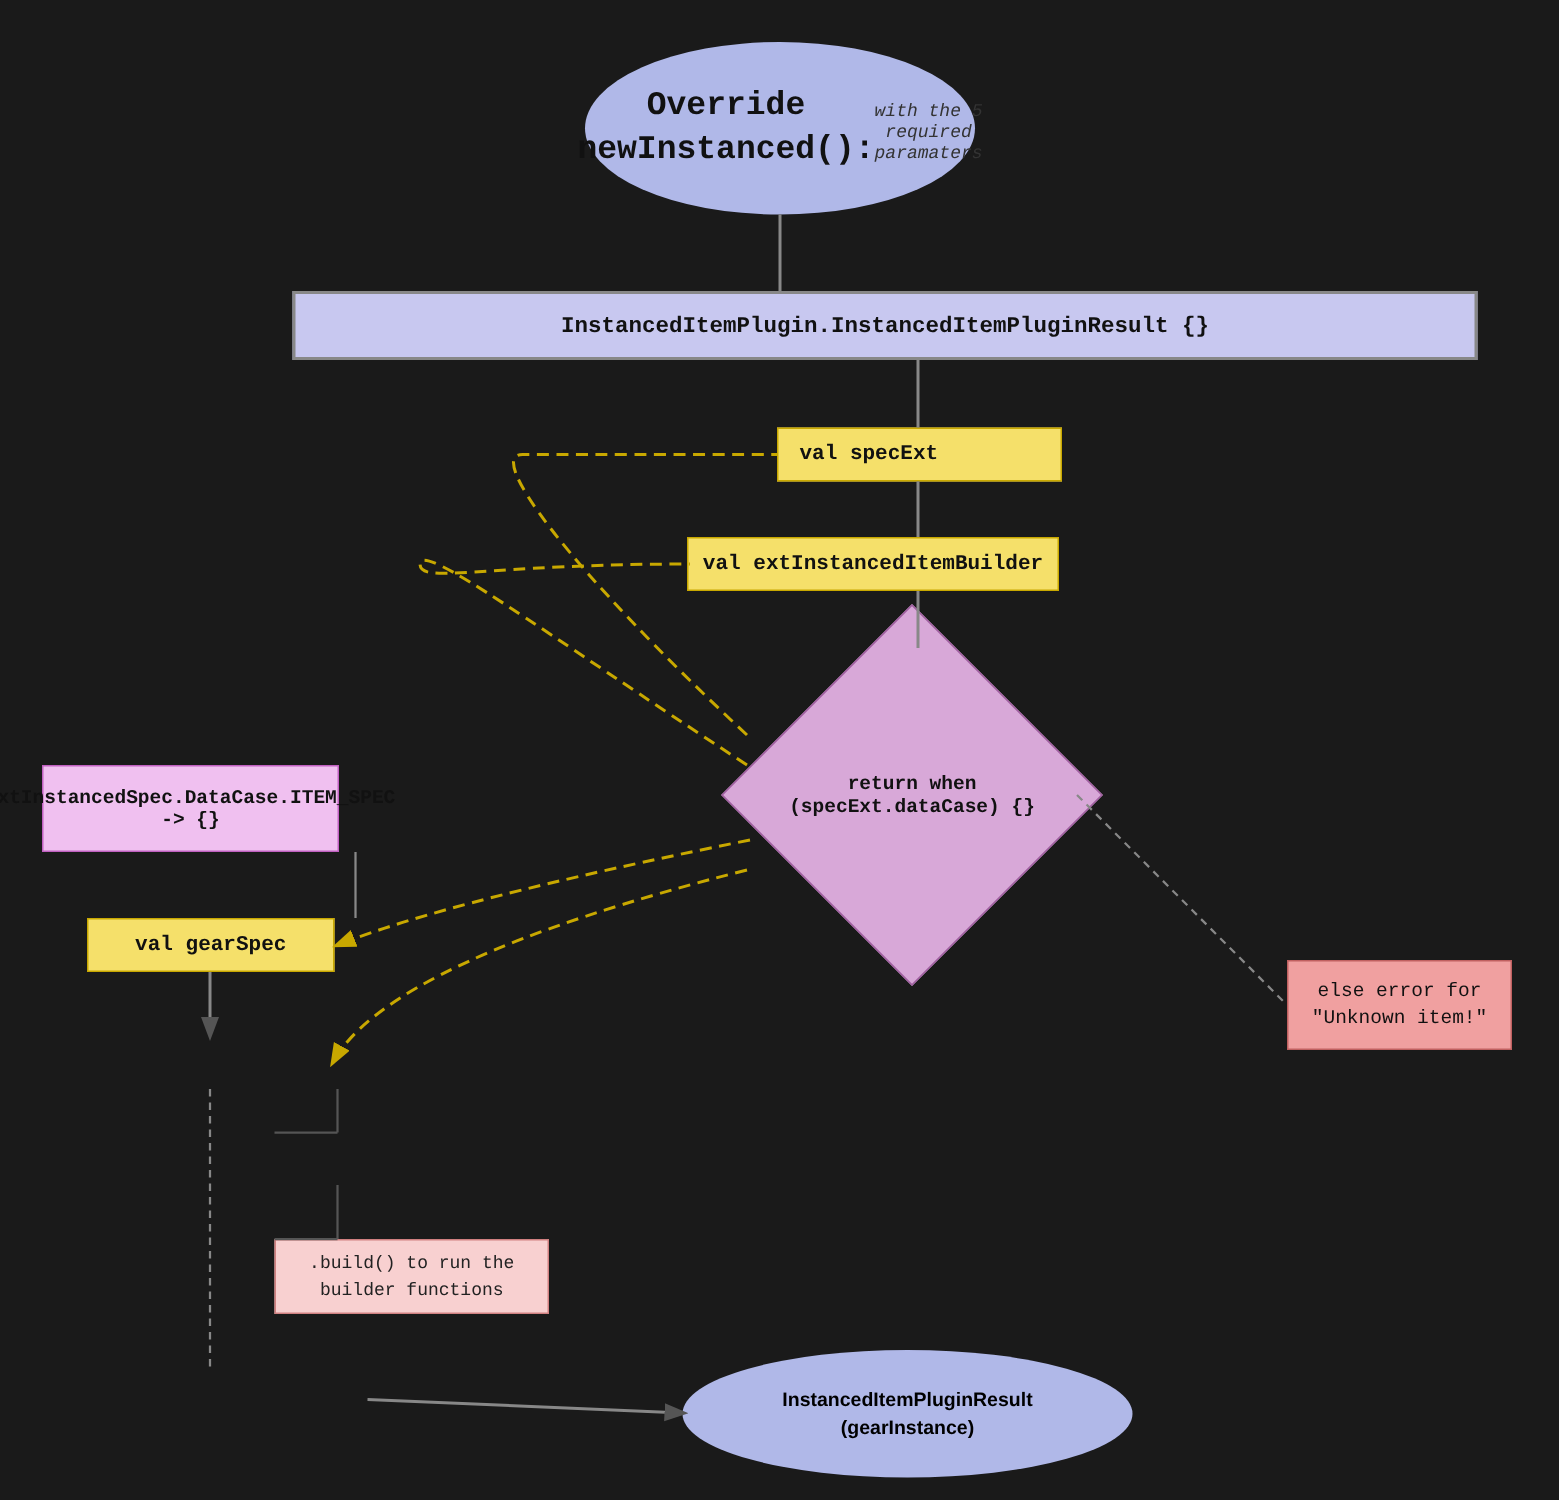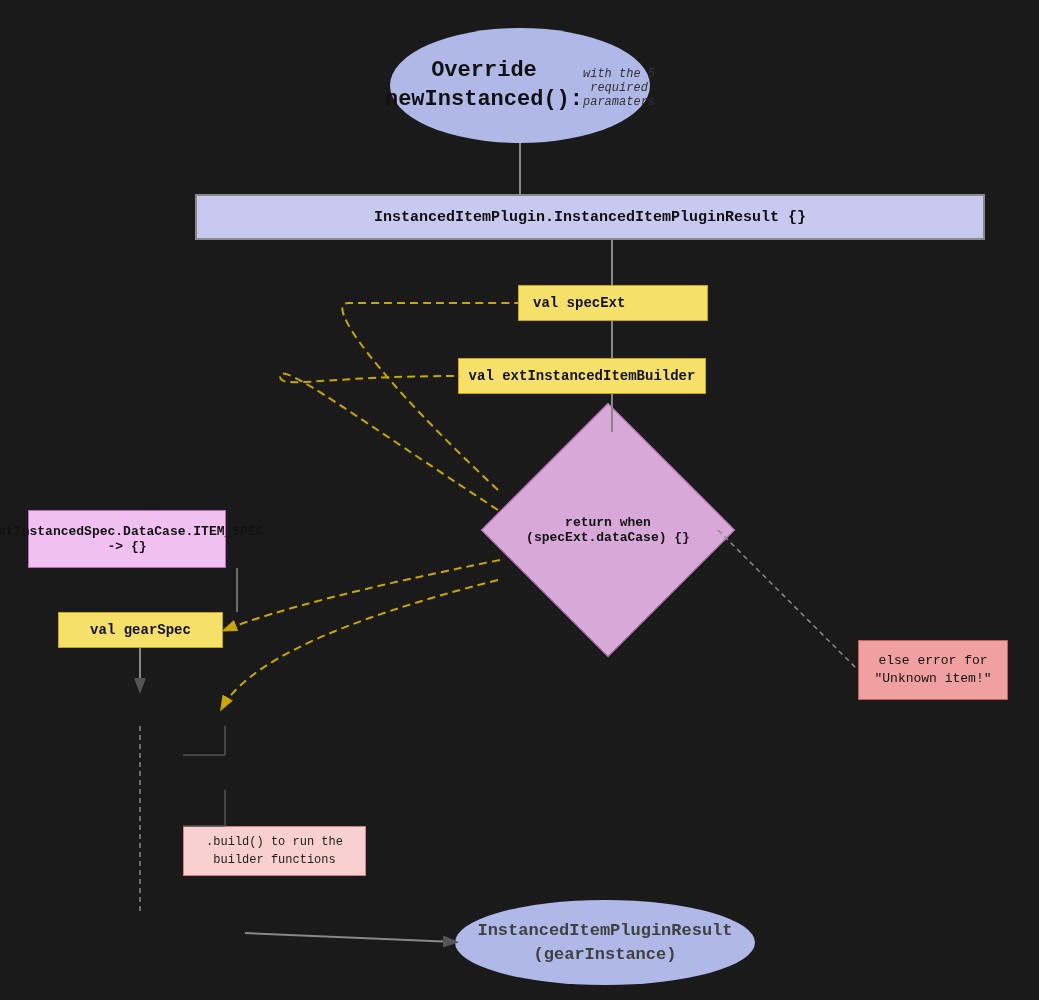--- a/index.html
+++ b/index.html
@@ -243,24 +243,24 @@
       height: 85px;
       background: #b0b8e8;
       border-radius: 50%;
       display: flex;
       align-items: center;
       justify-content: center;
       text-align: center;
       padding: 10px;
     }
     .ellipse-bottom .code-text {
-      font-family: Liberation Mono, monospace;
-      font-size: 17px;
-      font-weight: bold;
-      color: #404040;
+      font-family: Liberation Sans, sans-serif;
+      font-size: 13px;
+      font-weight: bold;
+      color: #000000;
       line-height: 1.4;
     }
 
     
     .arrows-svg {
       position: absolute;
       top: 0;
       left: 0;
       width: 1039px;
       height: 1000px;

